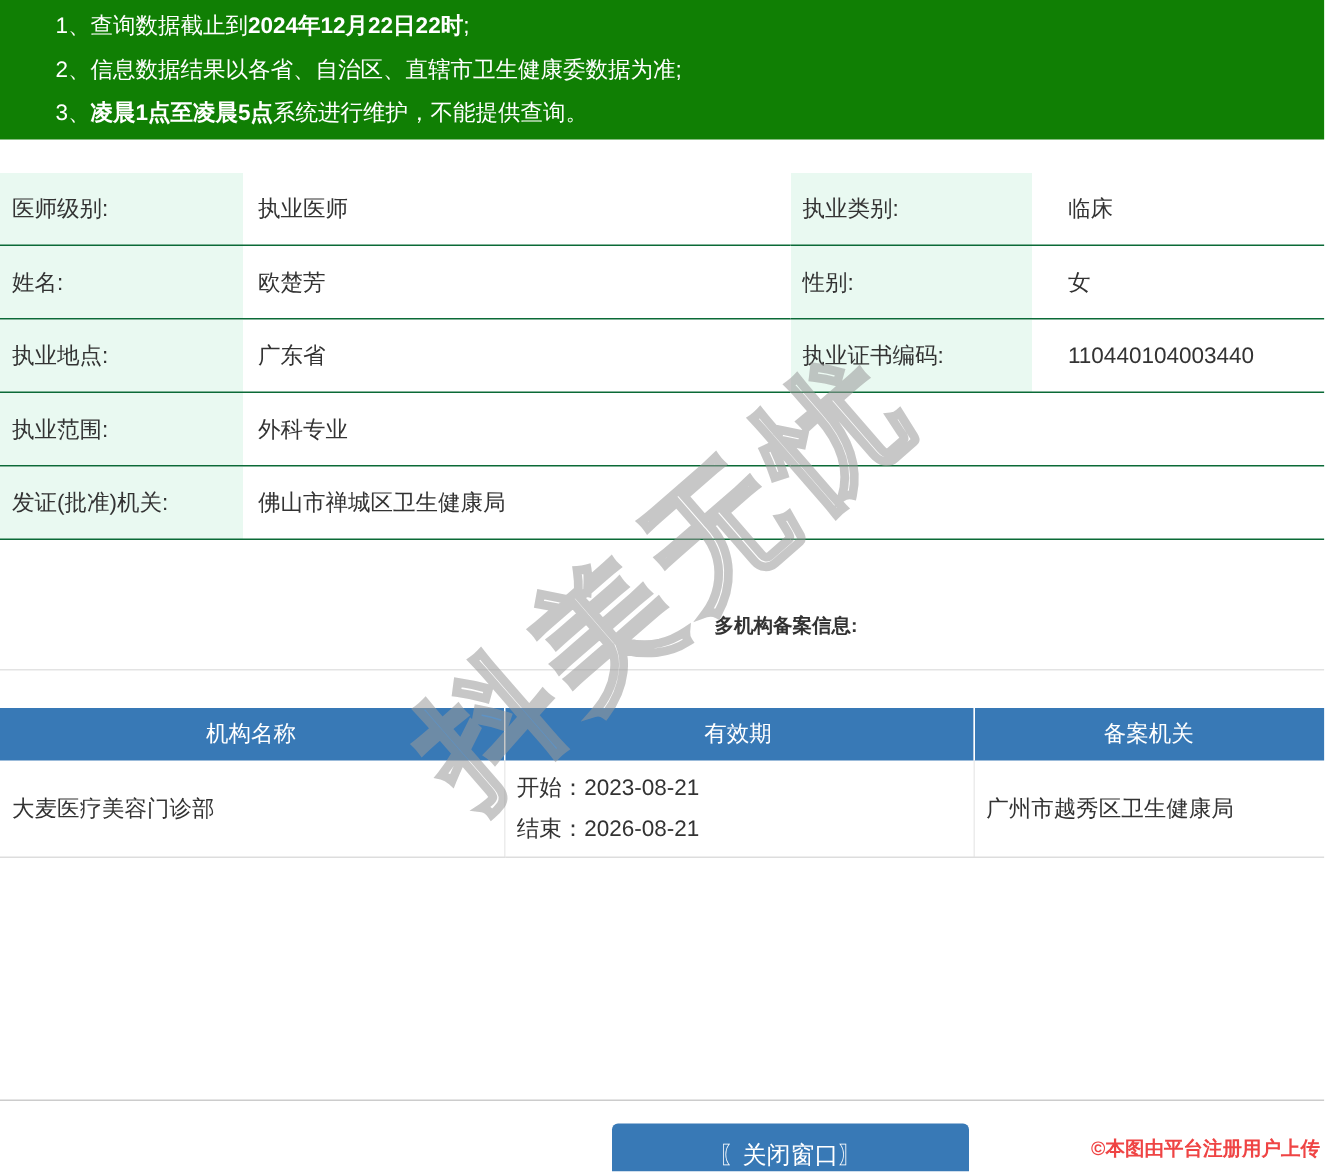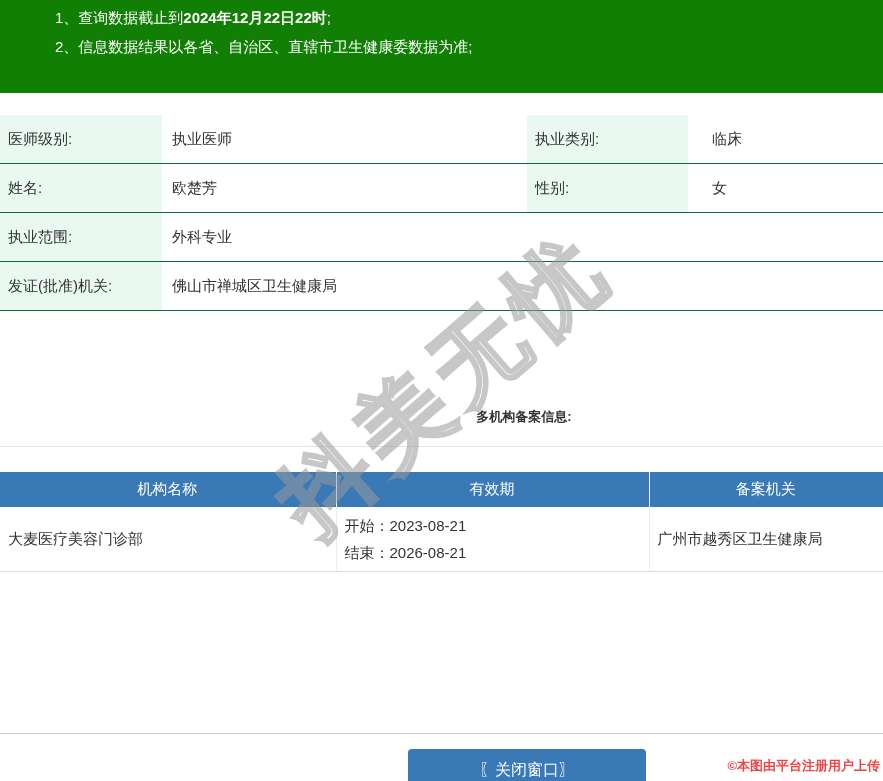--- a/index.html
+++ b/index.html
@@ -5,21 +5,21 @@
   html,body{margin:0;padding:0;background:#fff;}
   .page{
     position:relative;width:883px;height:781px;overflow:hidden;background:#fff;
     font-family:"Liberation Sans","DejaVu Sans",sans-serif;color:#333;
   }
   
   .banner{
     position:absolute;top:0;left:0;width:883px;height:93px;
     background:#107f04;color:#fff;box-sizing:border-box;padding-top:3px;
   }
-  .banner-line{padding-left:55px;font-size:15px;line-height:29px;white-space:nowrap;}
+  .banner-line{padding-left:37px;font-size:15px;line-height:29px;white-space:nowrap;}
   .banner-line .b{font-weight:bold;}
   
   .info-table{
     position:absolute;top:115px;left:0;width:883px;
     border-collapse:collapse;table-layout:fixed;font-size:15px;color:#333;
   }
   .info-table td{border-bottom:1px solid #0b6a37;height:46px;vertical-align:middle;overflow:hidden;}
   .info-table td.lbl{background:#e9f9f1;padding-left:8px;}
   .info-table td.val{padding-left:10px;}
   .info-table td.val2{padding-left:24px;}
@@ -71,20 +71,23 @@
 
 <div class="page">
 
   <div class="banner">
     <div class="banner-line">
       <span>1、</span><span>查询数据截止到</span><span class="b">2024年12月22日22时</span><span>;</span>
     </div>
     <div class="banner-line">
       <span>2、</span><span>信息数据结果以各省、自治区、直辖市卫生健康委数据为准;</span><span class="b"></span><span></span>
     </div>
+    <div class="banner-line">
+      <span>3、</span><span></span><span class="b">凌晨1点至凌晨5点</span><span>系统进行维护，不能提供查询。</span>
+    </div>
   </div>
 
   <table class="info-table">
     <colgroup>
         <col style="width:162px">
         <col style="width:365px">
         <col style="width:161px">
         <col style="width:195px">
       </colgroup>
     <tbody>
@@ -92,20 +95,26 @@
         <td class="lbl">医师级别:</td>
         <td class="val">执业医师</td>
         <td class="lbl">执业类别:</td>
         <td class="val2">临床</td>
       </tr>
       <tr>
         <td class="lbl">姓名:</td>
         <td class="val">欧楚芳</td>
         <td class="lbl">性别:</td>
         <td class="val2">女</td>
+      </tr>
+      <tr>
+        <td class="lbl">执业地点:</td>
+        <td class="val">广东省</td>
+        <td class="lbl">执业证书编码:</td>
+        <td class="val2">110440104003440</td>
       </tr>
       <tr>
         <td class="lbl">执业范围:</td>
         <td class="val" colspan="3">外科专业</td>
       </tr>
       <tr>
         <td class="lbl">发证(批准)机关:</td>
         <td class="val" colspan="3">佛山市禅城区卫生健康局</td>
       </tr>
     </tbody>

